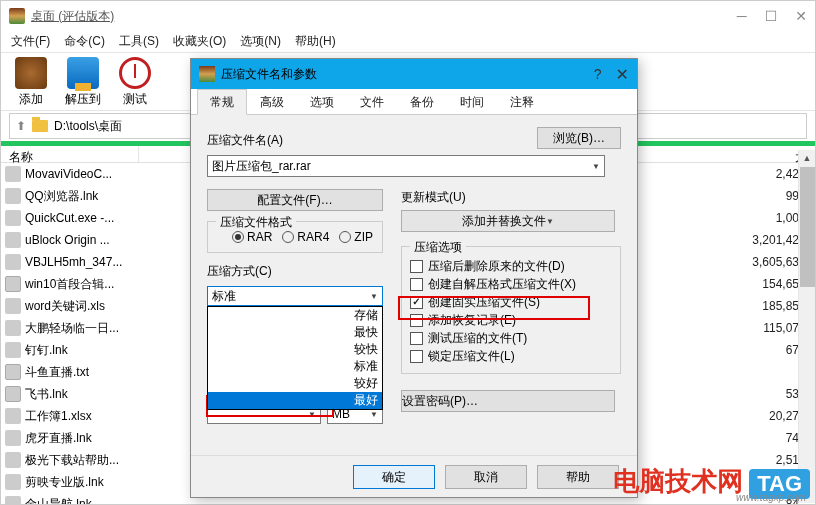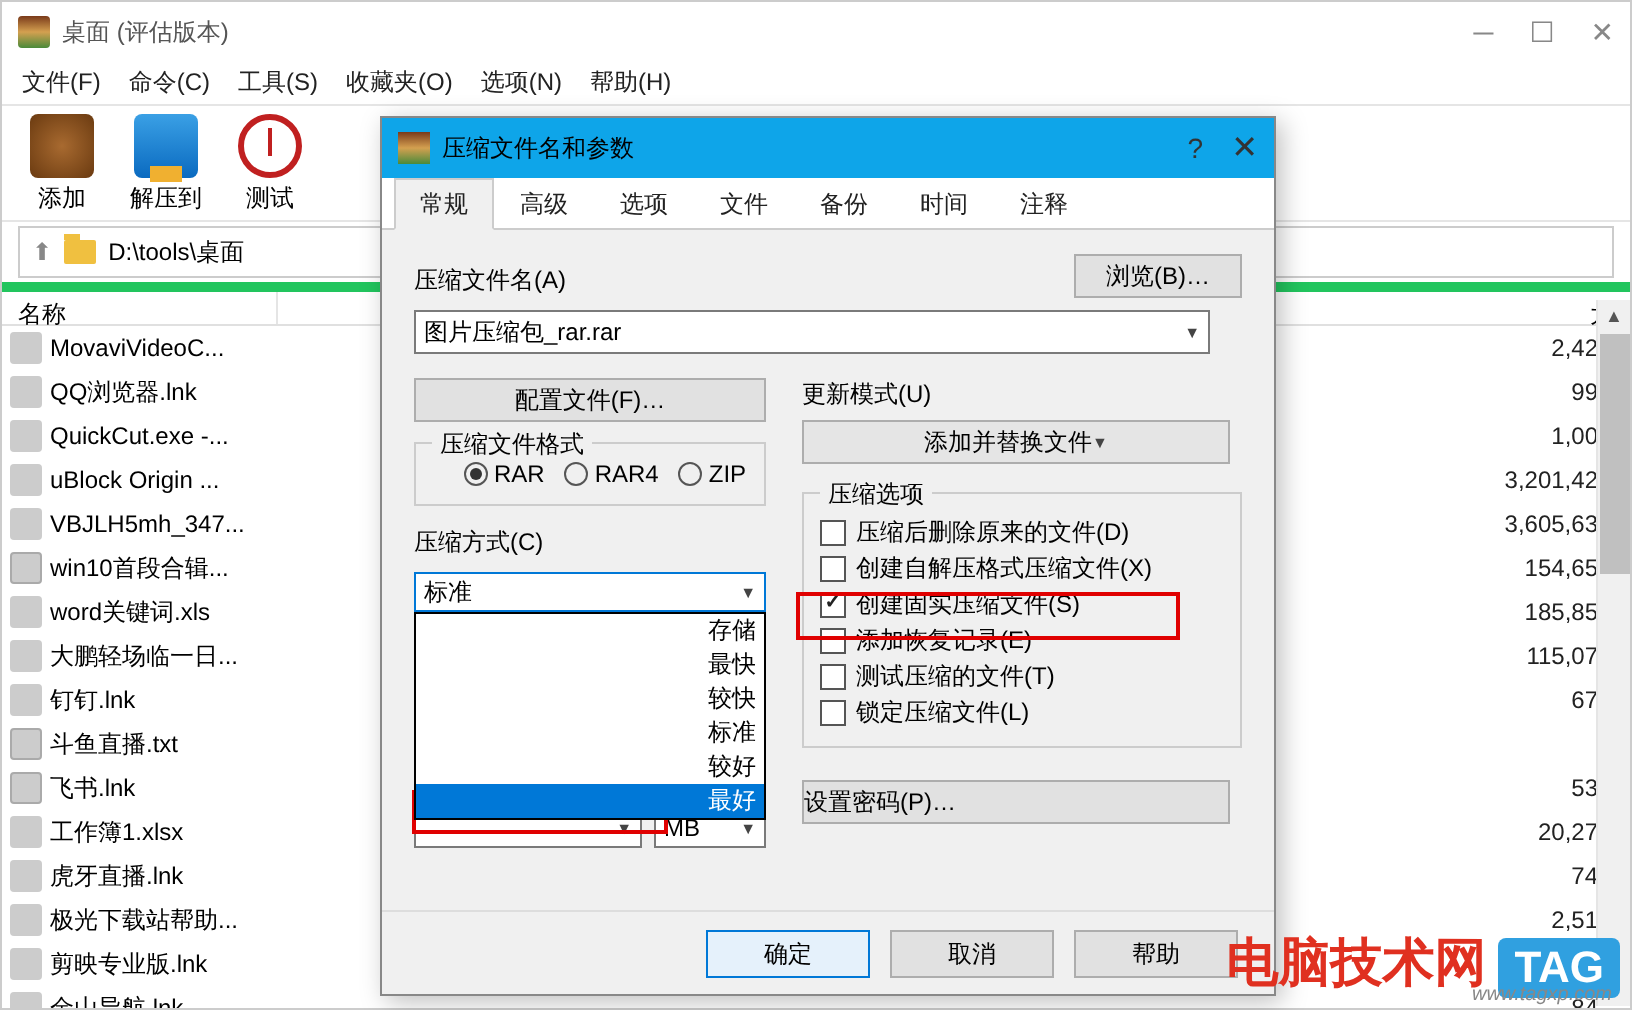--- a/index.html
+++ b/index.html
@@ -1,21 +1,21 @@
 <!DOCTYPE html>
 <html><head>
 <meta charset="utf-8">
 <style>
 * { box-sizing: border-box; margin: 0; padding: 0; font-family: "Microsoft YaHei", "Segoe UI", sans-serif; font-size: 12px; }
 body { background: #fff; width: 816px; height: 505px; overflow: hidden; position: relative; }
 
 .main-window { width: 816px; height: 505px; border: 1px solid #ccc; background: #fff; display: flex; flex-direction: column; }
 .titlebar { height: 30px; background: #fff; display: flex; align-items: center; padding: 0 8px; }
 .titlebar .app-icon { width: 16px; height: 16px; background: linear-gradient(#7a3a1a,#d4a050 50%,#4a8a3a); border-radius: 2px; margin-right: 6px; }
-.titlebar .title { flex: 1; color: #555; }
+.titlebar .title { flex: 1; color: #555; text-decoration: underline; }
 .win-btns { display: flex; gap: 18px; margin-left: auto; color: #888; }
 .win-btns span { cursor: default; font-size: 14px; }
 
 .menubar { height: 22px; display: flex; align-items: center; gap: 14px; padding: 0 10px; color: #222; border-bottom: 1px solid #e5e5e5; }
 
 .toolbar { height: 58px; display: flex; align-items: flex-start; gap: 18px; padding: 4px 14px 0; border-bottom: 1px solid #e5e5e5; }
 .tool-btn { display: flex; flex-direction: column; align-items: center; gap: 2px; }
 .tool-btn .icon { width: 32px; height: 32px; border-radius: 4px; }
 .icon-add { background: radial-gradient(circle,#a86a30,#6a3a10); }
 .icon-extract { background: linear-gradient(#3aa0e5,#0a6ac0); border-radius: 2px; position: relative; }

